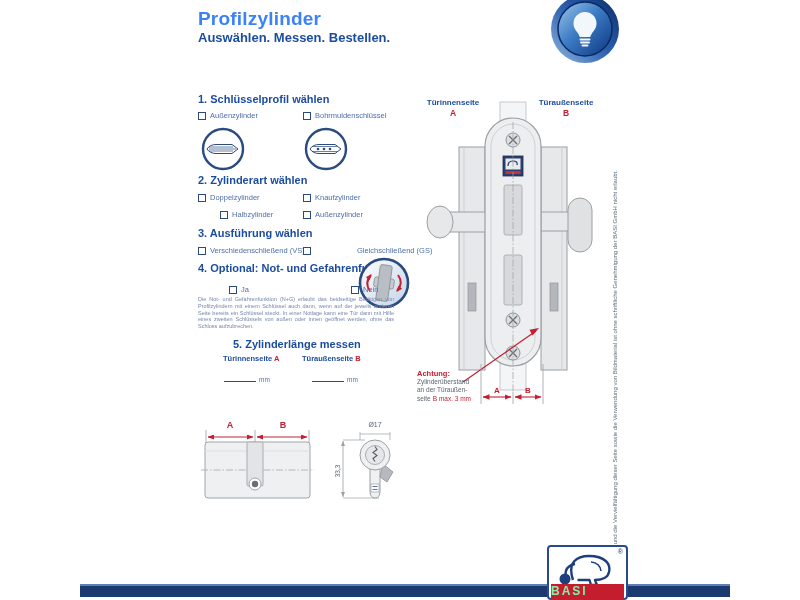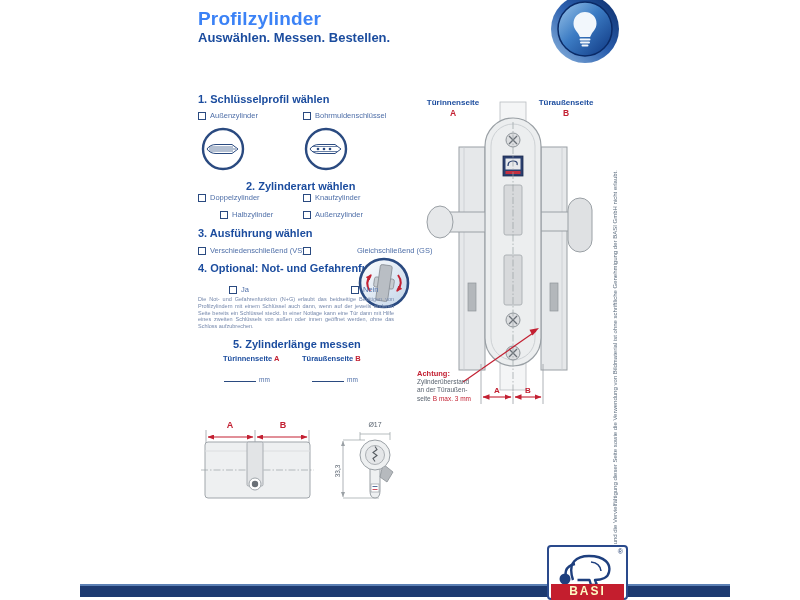--- a/index.html
+++ b/index.html
@@ -21,22 +21,22 @@
   .warn{font-size:6.5px;line-height:8.2px;color:#5a6470;white-space:nowrap;}
   .warn .wt{color:#c32032;font-weight:bold;font-size:7.5px;}
   .warn .wr{color:#c32032;}
   .copyright{font-size:6px;color:#5a6b7d;white-space:nowrap;
              transform:rotate(-90deg);transform-origin:0 0;}
   .bottom-bar{left:80px;top:584px;width:650px;height:13px;
               background:linear-gradient(to bottom,#5c80b4 0,#5c80b4 2px,#1d3a70 2px);}
   .basi-box{left:547px;top:545px;width:81px;height:55px;background:#fff;
             border:2px solid #2a4a8c;border-radius:4px;box-sizing:border-box;z-index:5;}
   .basi-reg{position:absolute;right:3px;top:1px;font-size:7px;color:#1d3a70;}
-  .basi-red{left:551px;top:584px;width:73px;height:16px;background:#c41e2e;color:#fef9c3;
-            font-weight:bold;font-size:12px;letter-spacing:2px;text-align:center;
+  .basi-red{left:551px;top:584px;width:73px;height:16px;background:#c41e2e;color:#86efac;
+            font-weight:bold;font-size:12px;letter-spacing:2px;
             line-height:15px;z-index:6;}
 </style>
 </head>
 <body>
 
 <div class="page">
 
   <div class="abs page-title" style="left:198px;top:8px;">Profilzylinder</div>
   <div class="abs page-subtitle" style="left:198px;top:30px;">Auswählen. Messen. Bestellen.</div>
 
@@ -86,21 +86,21 @@
       <circle cx="23" cy="23" r="20" fill="#fff" stroke="#2a4a80" stroke-width="2.4"></circle>
       <path d="M7 23 q3 -4.5 9 -4.5 h16 l6 4.5 -6 4.5 h-16 q-6 0 -9 -4.5 z" fill="#fff" stroke="#2a4a80" stroke-width="1"></path>
       <line x1="9" y1="20.5" x2="34" y2="20.5" stroke="#2a4a80" stroke-width="0.7"></line>
       <line x1="9" y1="25.5" x2="34" y2="25.5" stroke="#2a4a80" stroke-width="0.7"></line>
       <circle cx="15" cy="23" r="1.3" fill="#2a4a80"></circle>
       <circle cx="21" cy="23" r="1.3" fill="#2a4a80"></circle>
       <circle cx="27" cy="23" r="1.3" fill="#2a4a80"></circle>
     </svg>
   </div>
 
-  <div class="abs step-title" style="left:198px;top:180px;margin-left:48px;">2. Zylinderart wählen</div>
+  <div class="abs step-title" style="left:198px;top:174px;">2. Zylinderart wählen</div>
   <div class="abs opt" style="left:198px;top:193px;">
     <span class="cb"></span>
       <span>Doppelzylinder</span>
   </div>
   <div class="abs opt" style="left:303px;top:193px;">
     <span class="cb"></span>
       <span>Knaufzylinder</span>
   </div>
   <div class="abs opt" style="left:198px;top:210px;margin-left:22px;">
     <span class="cb"></span>

